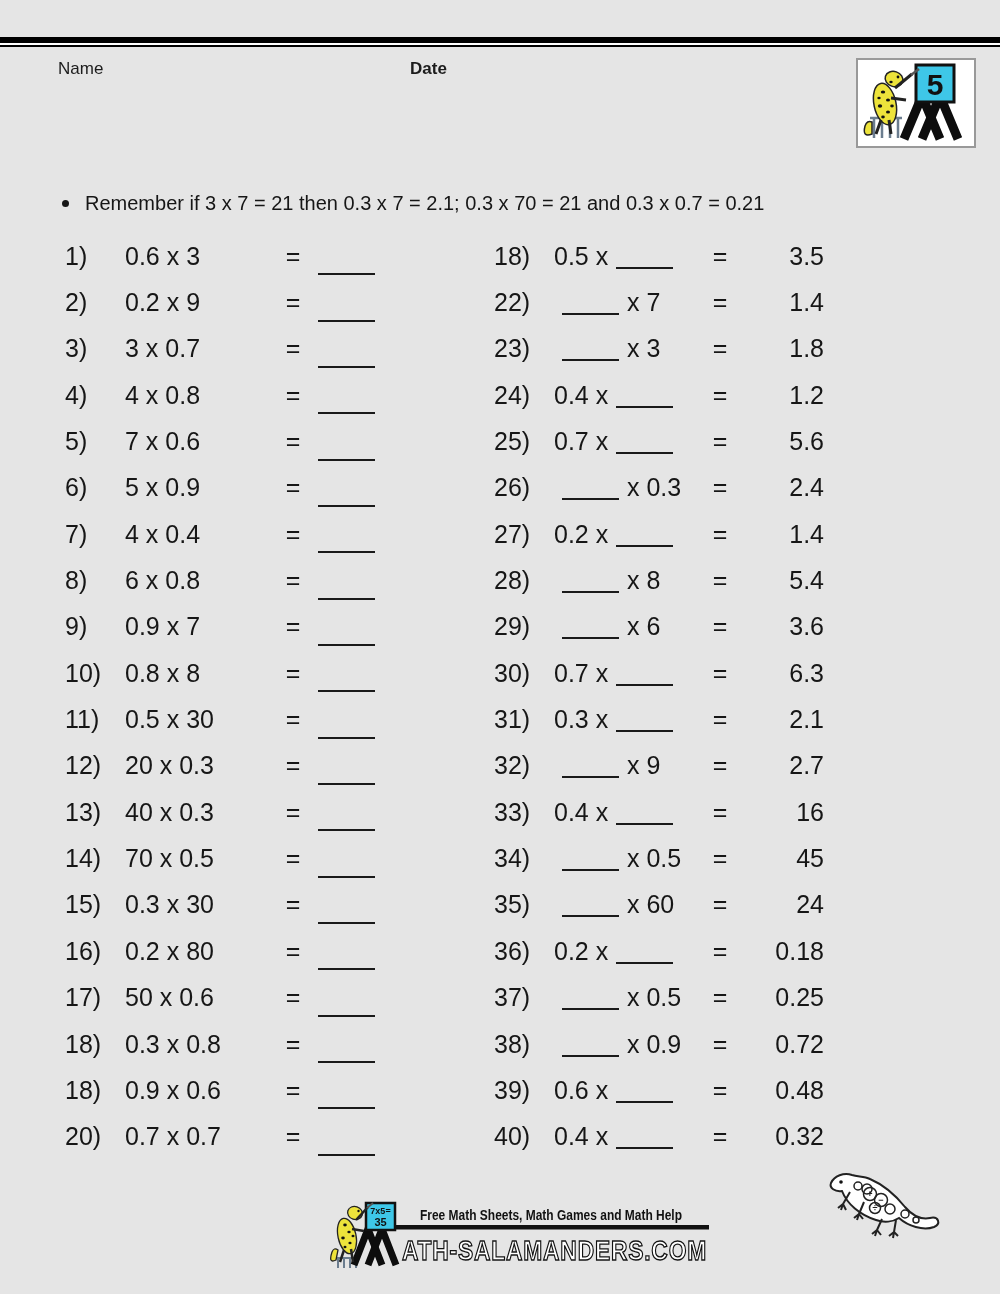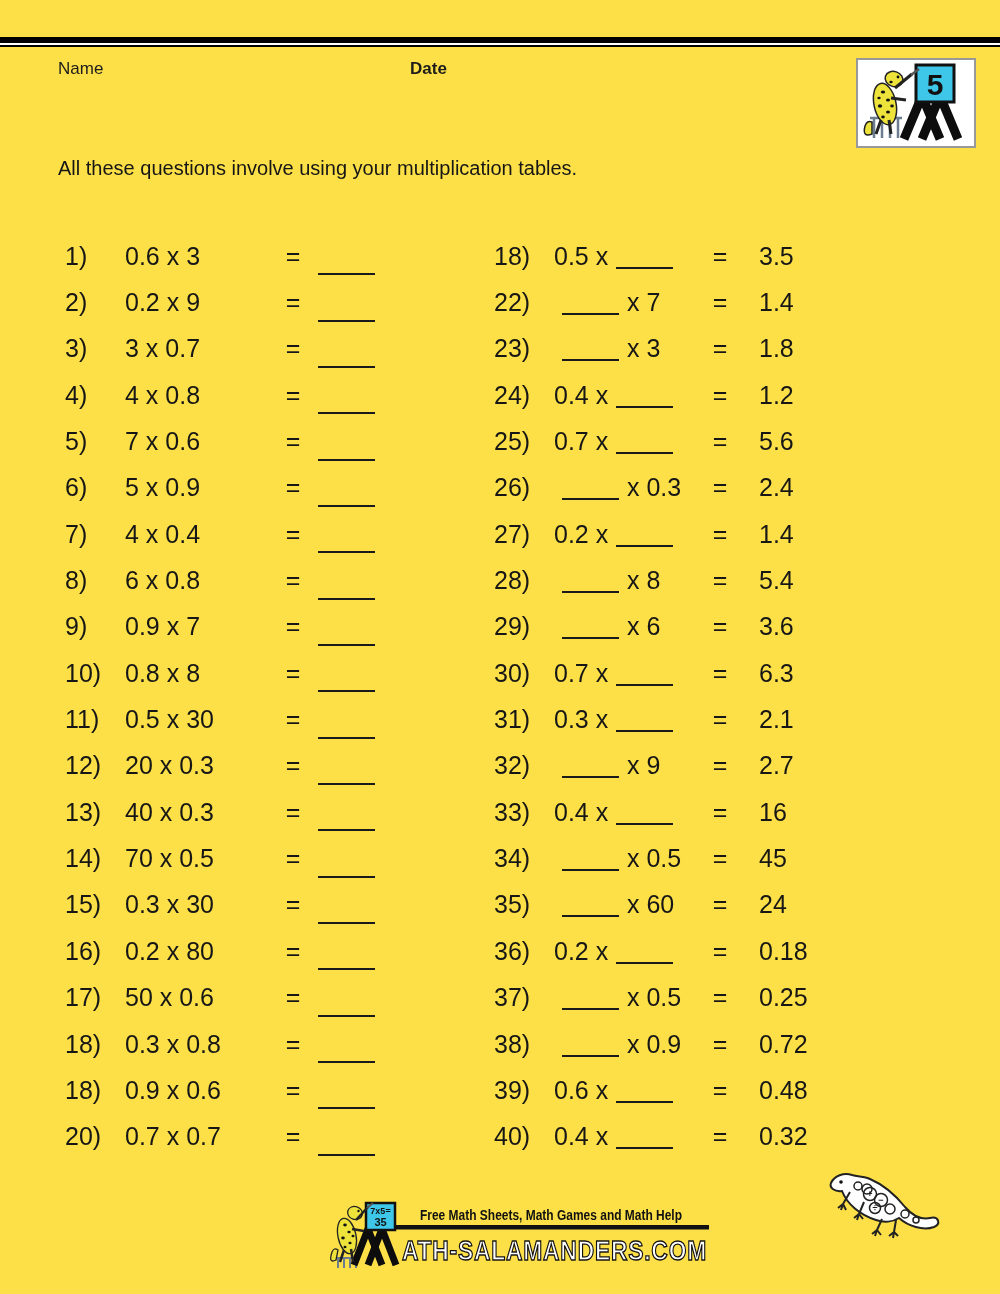--- a/index.html
+++ b/index.html
@@ -1,17 +1,17 @@
 <!DOCTYPE html>
 <html style="--title-blue: #4170A6; --card-cyan: #3EC7E8; --sal-yellow: #EDE33B; --ink: #161616;"><head>
 <meta charset="utf-8">
 <style>
   html,body{margin:0;padding:0;background:#ffffff;}
   body{width:1000px;height:1294px;font-family:"Liberation Sans",sans-serif;color:var(--ink,#111);}
-  .sheet{position:relative;width:1000px;height:1294px;background:#fde047;overflow:hidden;}
+  .sheet{position:relative;width:1000px;height:1294px;background:#e5e5e5;overflow:hidden;}
 
   
   .top-rule{position:absolute;left:0;top:37px;width:1000px;}
   .top-rule .thick{height:6px;background:#000;}
   .top-rule .gap{height:2px;background:#fff;}
   .top-rule .thin{height:2px;background:#000;}
 
   
   .meta-label{position:absolute;top:59px;font-size:17px;color:#1c1c1c;}
   .name-label{left:58px;}
@@ -32,21 +32,21 @@
   .pcol{display:block;}
   .prow{display:grid;height:46.35px;align-items:center;font-size:25px;color:#161616;}
   .pcol-left .prow{grid-template-columns:60px 143px 50px 60px;}
   .pcol-right .prow{grid-template-columns:60px 141px 50px 79px;}
   .qnum{text-align:left;}
   .expr{text-align:left;white-space:nowrap;}
   .eq{text-align:center;}
   .blank{display:inline-block;width:57px;height:16px;border-bottom:2.5px solid #1a1a1a;}
   .pcol-left .blank{transform:translateY(10px);width:57px;}
   .expr .blank{vertical-align:-4px;margin:0 8px;}
-  .ans{text-align:left;padding-left:14px;}
+  .ans{text-align:right;padding-left:14px;}
 
   
   .footer-logo{position:absolute;left:330px;top:1196px;width:380px;height:78px;}
   .salamander-outline{position:absolute;left:820px;top:1162px;width:130px;height:85px;}
   svg text{font-family:"Liberation Sans",sans-serif;}
 </style>
 </head>
 <body>
 
 <div class="sheet">
@@ -96,22 +96,25 @@
           <ellipse cx="25" cy="57" rx="1.8" ry="1.4"></ellipse>
             <ellipse cx="34" cy="46" rx="1.8" ry="1.4"></ellipse>
           <ellipse cx="21" cy="38" rx="1.7" ry="1.3"></ellipse>
             <ellipse cx="33" cy="22" rx="1.7" ry="1.3"></ellipse>
         </g>
       </g>
     </svg>
   </div>
 
 
-  <p class="intro">All these questions involve using your multiplication tables.</p>
-
+
+  <div class="reminder">
+    <span class="dot"></span>
+    <span>Remember if 3 x 7 = 21 then 0.3 x 7 = 2.1; 0.3 x 70 = 21 and 0.3 x 0.7 = 0.21</span>
+  </div>
 
   <div class="problems">
     <div class="pcol pcol-left" id="col-left">
   <div class="prow">
     <span class="qnum">1)</span>
     <span class="expr">0.6 x 3</span>
     <span class="eq">=</span>
     <span class="blank"></span>
   </div>
 

